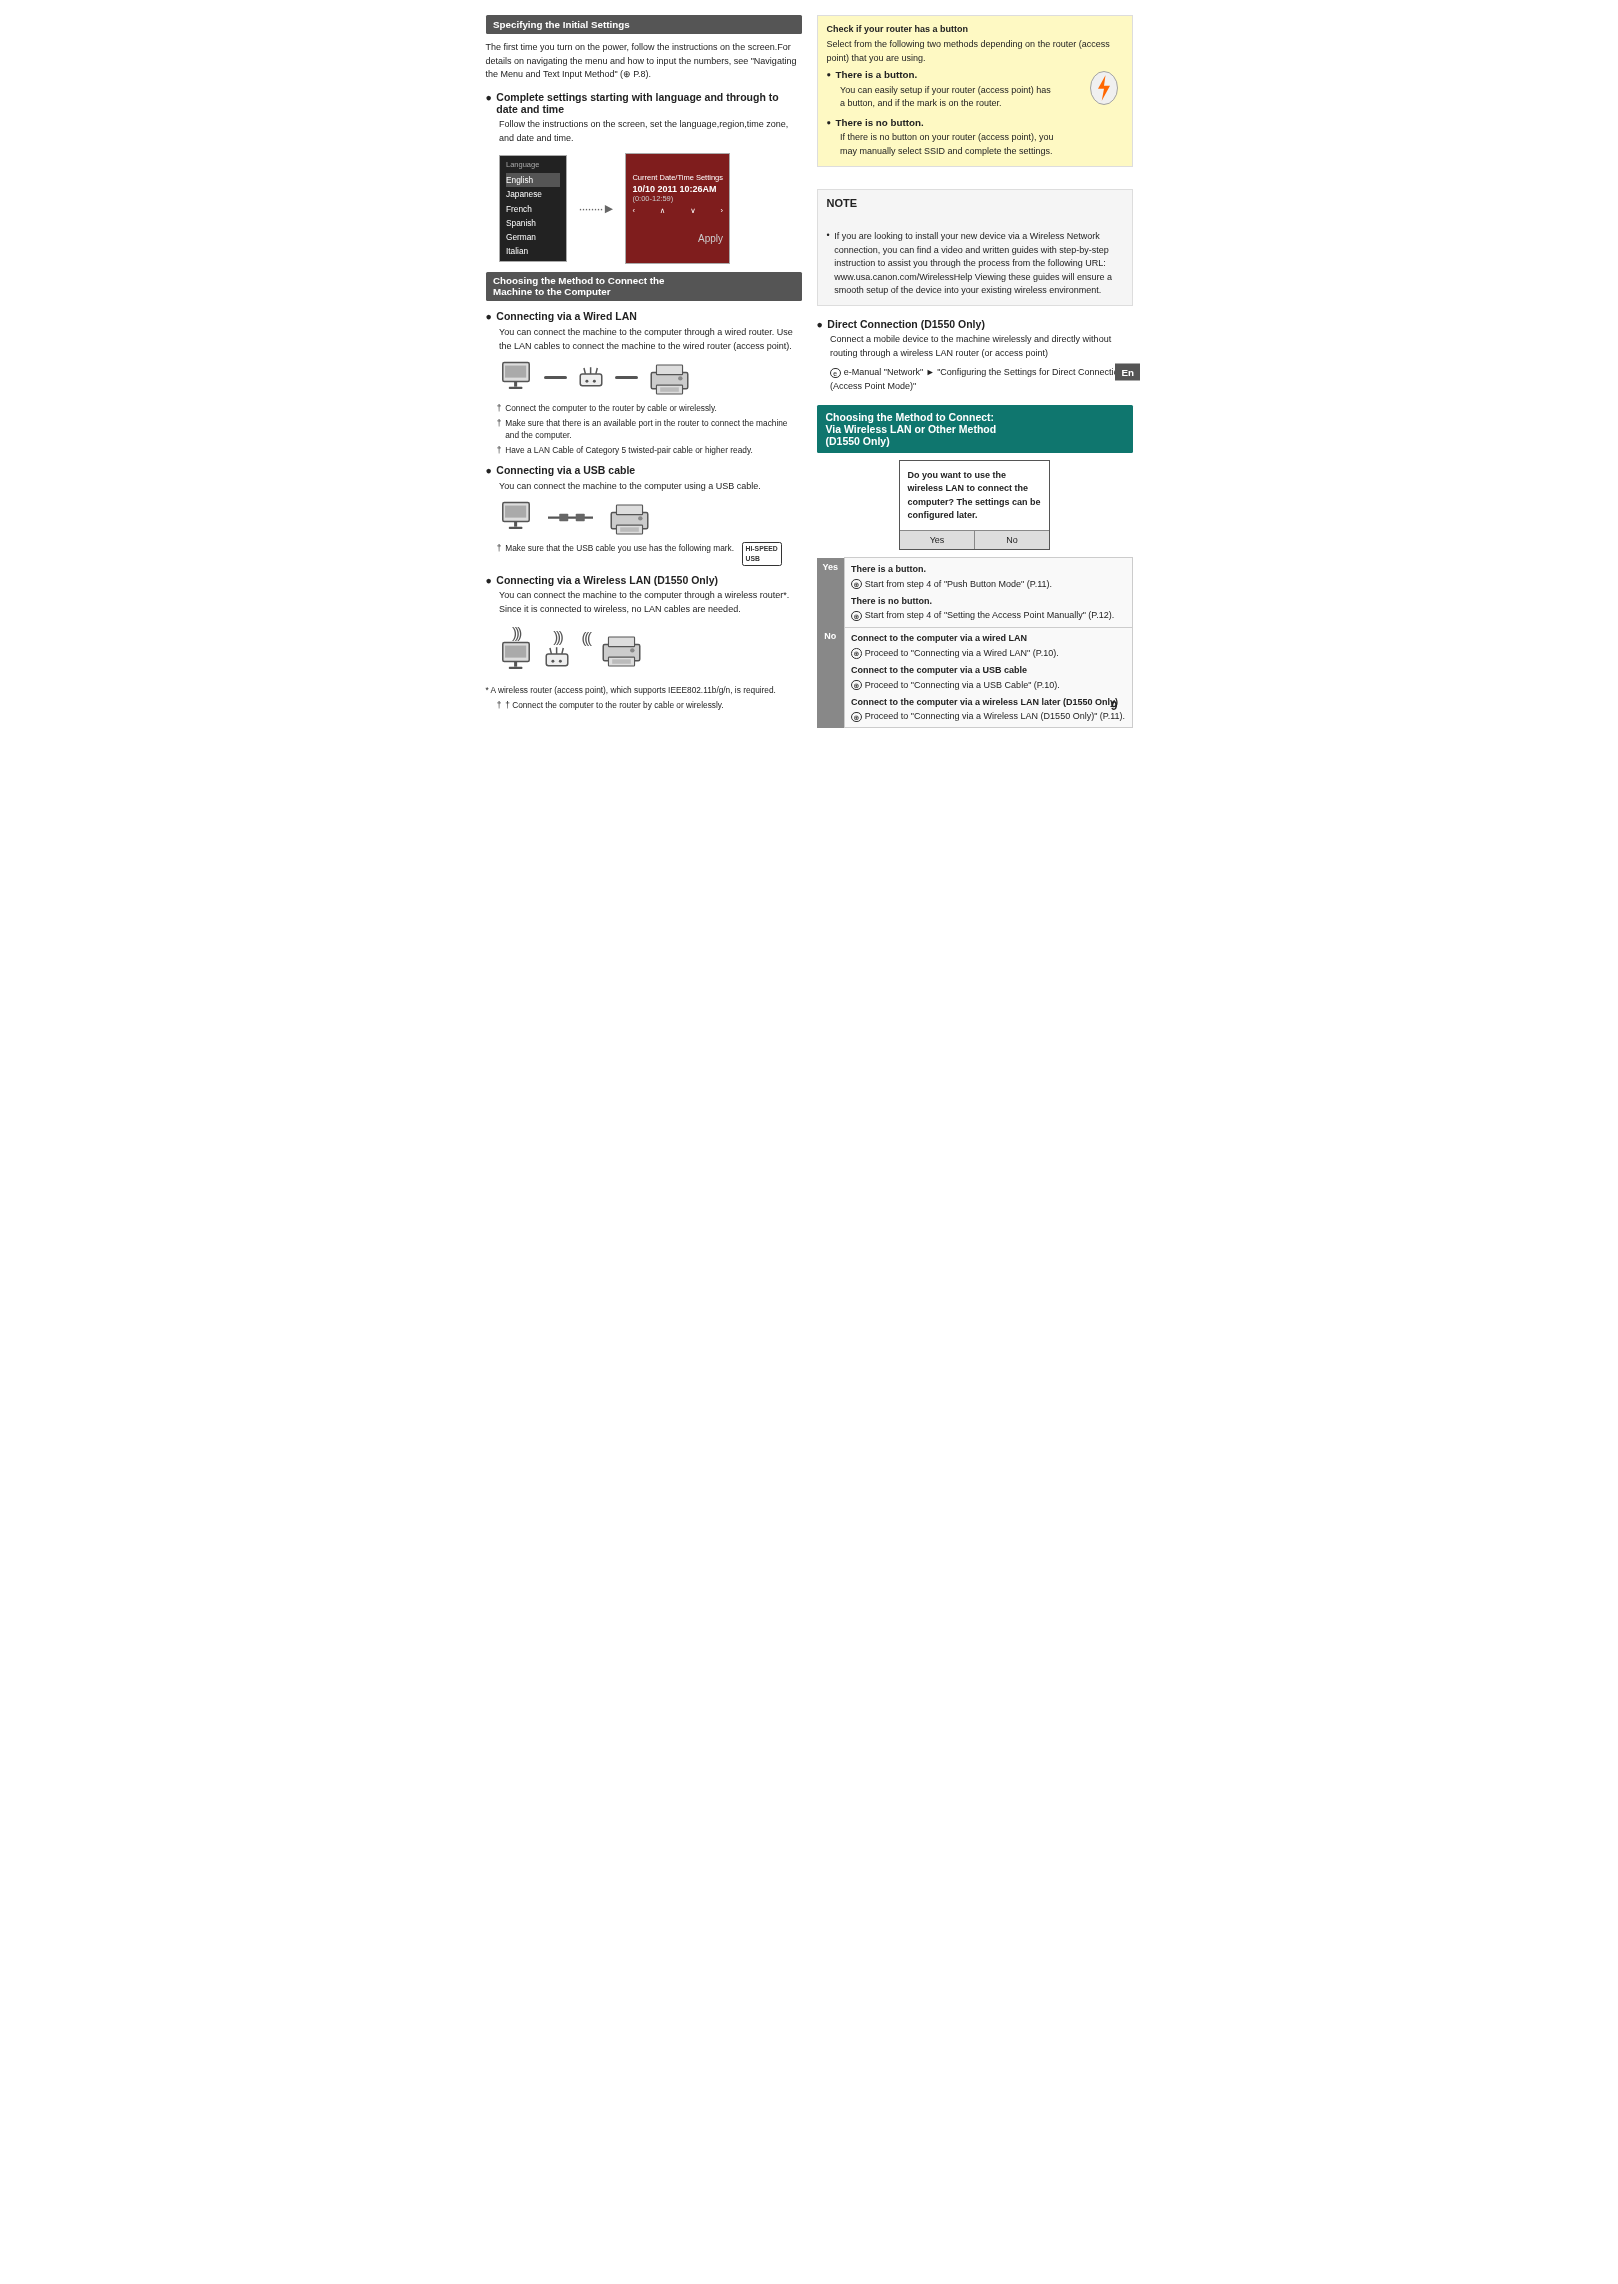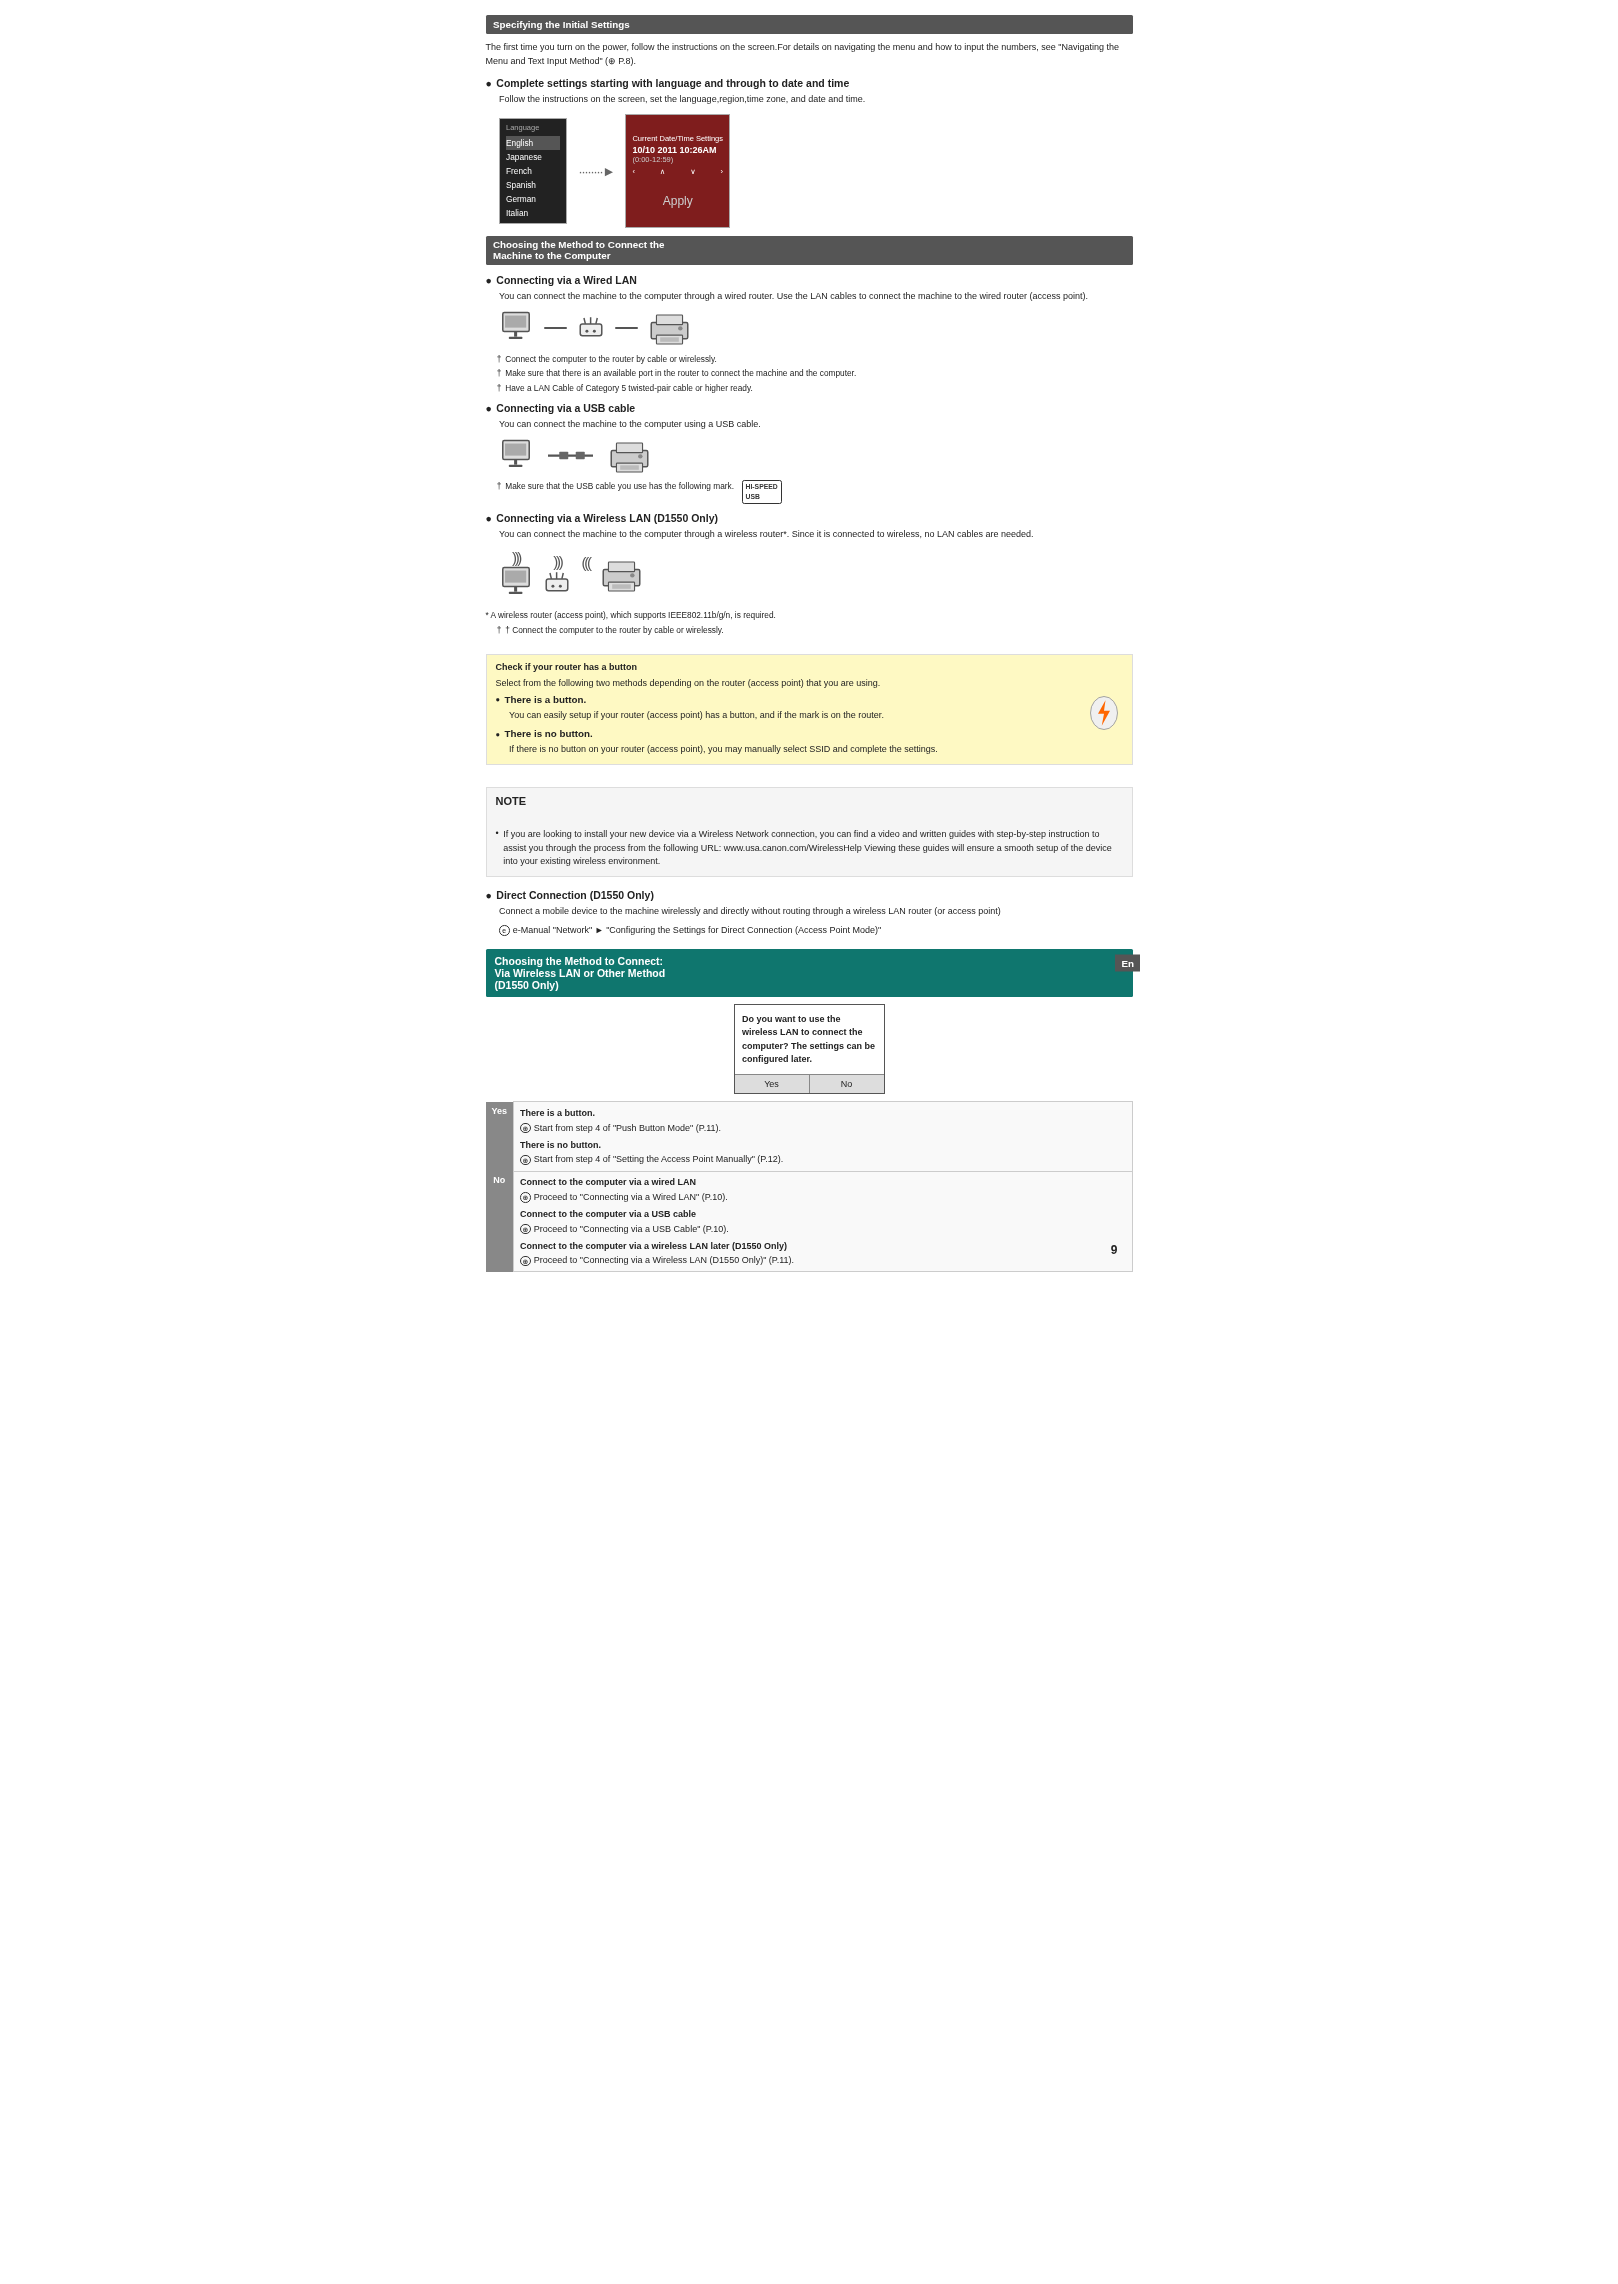--- a/index.html
+++ b/index.html
@@ -8,21 +8,20 @@
       font-size: 9.8px;
       background: #fff;
       color: #222;
       width: 677px;
       margin: 0 auto;
       padding: 15px;
     }
     .page-wrapper {
       display: flex;
       gap: 15px;
-      flex-direction: column;
     }
     .left-col {
       flex: 1;
       min-width: 0;
     }
     .right-col {
       flex: 1;
       min-width: 0;
     }
 
@@ -111,22 +110,22 @@
     .datetime-box .dt-range {
       font-size: 7.5px;
       color: #ccc;
     }
     .datetime-box .dt-controls {
       display: flex;
       justify-content: space-between;
       margin-top: 3px;
     }
     .datetime-box .dt-apply {
-      text-align: center;
-      font-size: 12px;
+      text-align: right;
+      font-size: 10px;
       margin-top: 18px;
       color: #ccc;
     }
 
     
     .diagram-area {
       margin: 7.5px 0 7.5px 13.5px;
       display: flex;
       align-items: center;
       gap: 11.3px;

